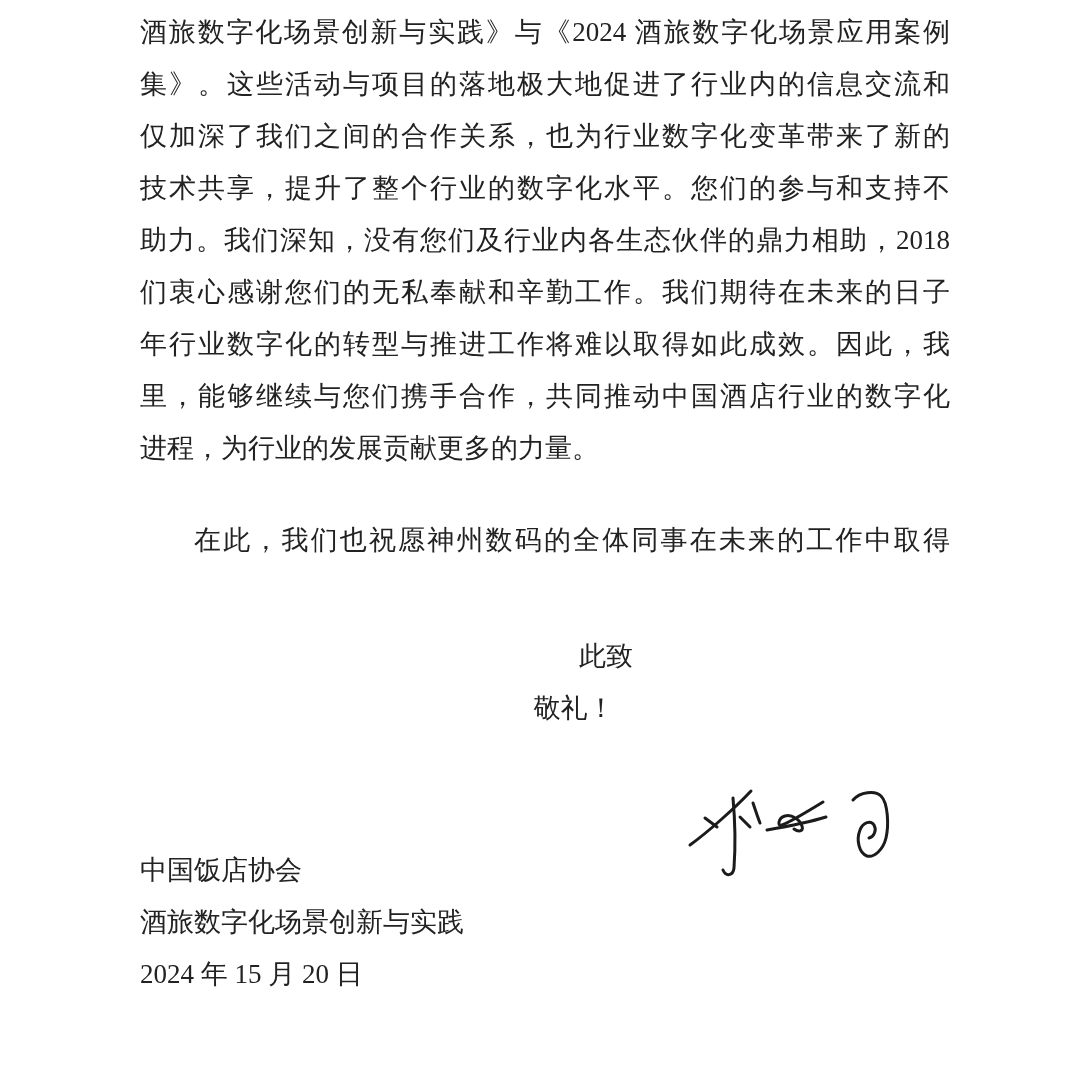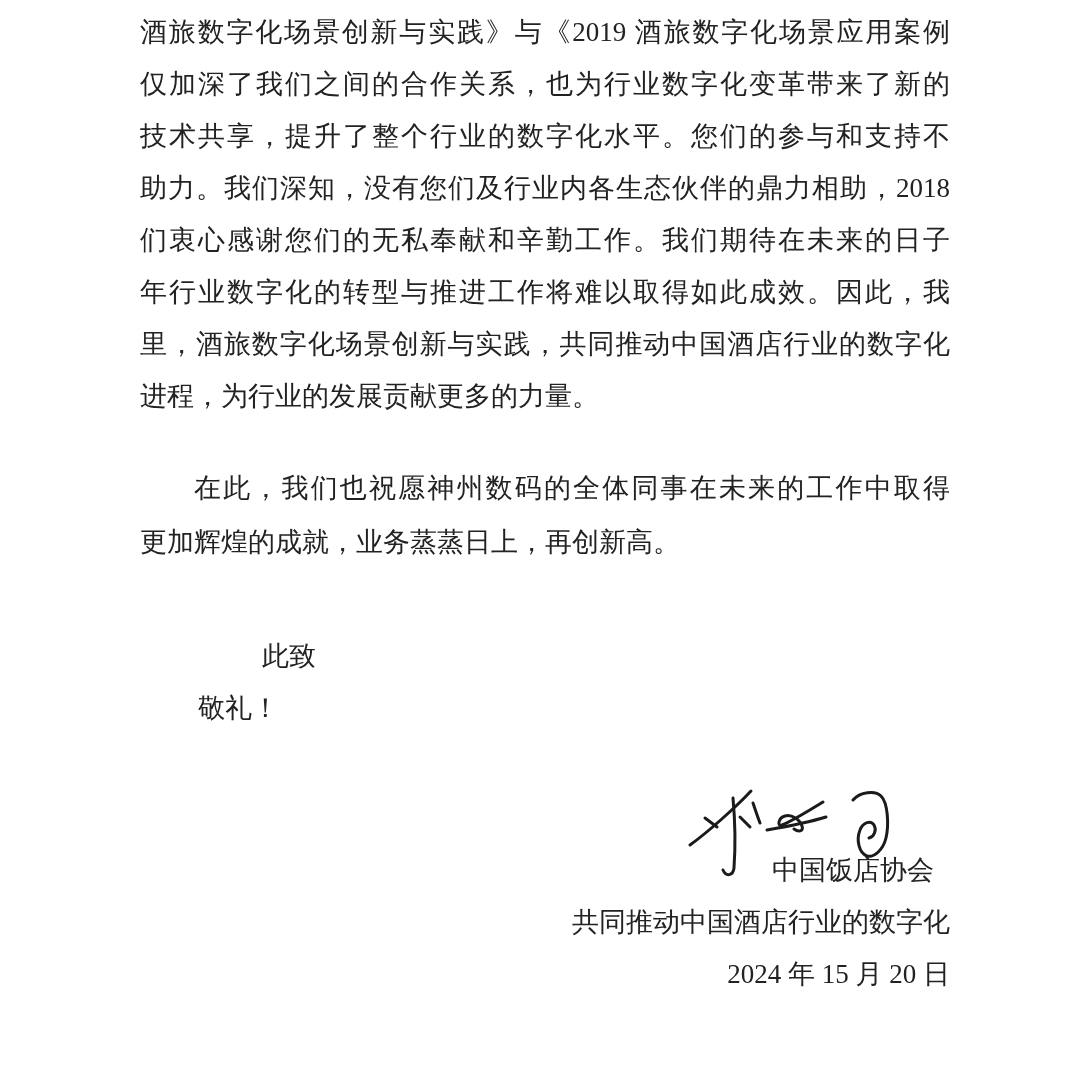--- a/index.html
+++ b/index.html
@@ -23,69 +23,69 @@
     height: 52px;
     overflow: visible;
   }
   .ln-last {
     text-align: right;
     text-align-last: left;
     height: 52px;
   }
   .p2 { margin-top: 42px; }
   .p2-first { padding-left: 54px; font-family: Liberation Mono, monospace; }
-  .closing { margin-top: 62px; }
+  .closing { margin-top: 62px; text-align: center; }
   .salute   { margin-left: 122px; height: 52px; }
   .respect  { margin-left: 58px;  height: 52px; }
   .signature-wrap {
     position: absolute;
     left: 650px;
     top: 780px;
     width: 250px;
     height: 105px;
   }
   .signoff {
     margin-top: 110px;
     width: 810px;
-    text-align: right;
+    text-align: left;
   }
   .signoff div { height: 52px; }
   .signoff .org { margin-right: 16px; }
 </style>
 </head>
 <body>
 
 <div class="page">
 
   <div class="body-block">
 
     <div>
-      <div class="ln">酒旅数字化场景创新与实践》与《2019 酒旅数字化场景应用案例</div>
+      <div class="ln">酒旅数字化场景创新与实践》与《2024 酒旅数字化场景应用案例</div>
+      <div class="ln">集》。这些活动与项目的落地极大地促进了行业内的信息交流和</div>
       <div class="ln">仅加深了我们之间的合作关系，也为行业数字化变革带来了新的</div>
       <div class="ln">技术共享，提升了整个行业的数字化水平。您们的参与和支持不</div>
       <div class="ln">助力。我们深知，没有您们及行业内各生态伙伴的鼎力相助，2018</div>
       <div class="ln">们衷心感谢您们的无私奉献和辛勤工作。我们期待在未来的日子</div>
       <div class="ln">年行业数字化的转型与推进工作将难以取得如此成效。因此，我</div>
-      <div class="ln">里，酒旅数字化场景创新与实践，共同推动中国酒店行业的数字化</div>
+      <div class="ln">里，能够继续与您们携手合作，共同推动中国酒店行业的数字化</div>
       <div class="ln-last">进程，为行业的发展贡献更多的力量。</div>
     </div>
 
     <div class="p2">
       <div class="ln p2-first">在此，我们也祝愿神州数码的全体同事在未来的工作中取得</div>
-      <div class="ln-last">更加辉煌的成就，业务蒸蒸日上，再创新高。</div>
     </div>
 
     <div class="closing">
       <div class="salute">此致</div>
       <div class="respect">敬礼！</div>
     </div>
 
     <div class="signoff">
       <div class="org">中国饭店协会</div>
-      <div class="title">共同推动中国酒店行业的数字化</div>
+      <div class="title">酒旅数字化场景创新与实践</div>
       <div class="date">2024 年 15 月 20 日</div>
     </div>
 
   </div>
 
   <div class="signature-wrap">
     <svg width="250" height="105" viewBox="0 0 250 105" fill="none" xmlns="http://www.w3.org/2000/svg">
       <g stroke="#1b1b1b" stroke-width="3" stroke-linecap="round" fill="none">
 
         <path d="M101,11 C85,28 58,52 40,65"></path>

